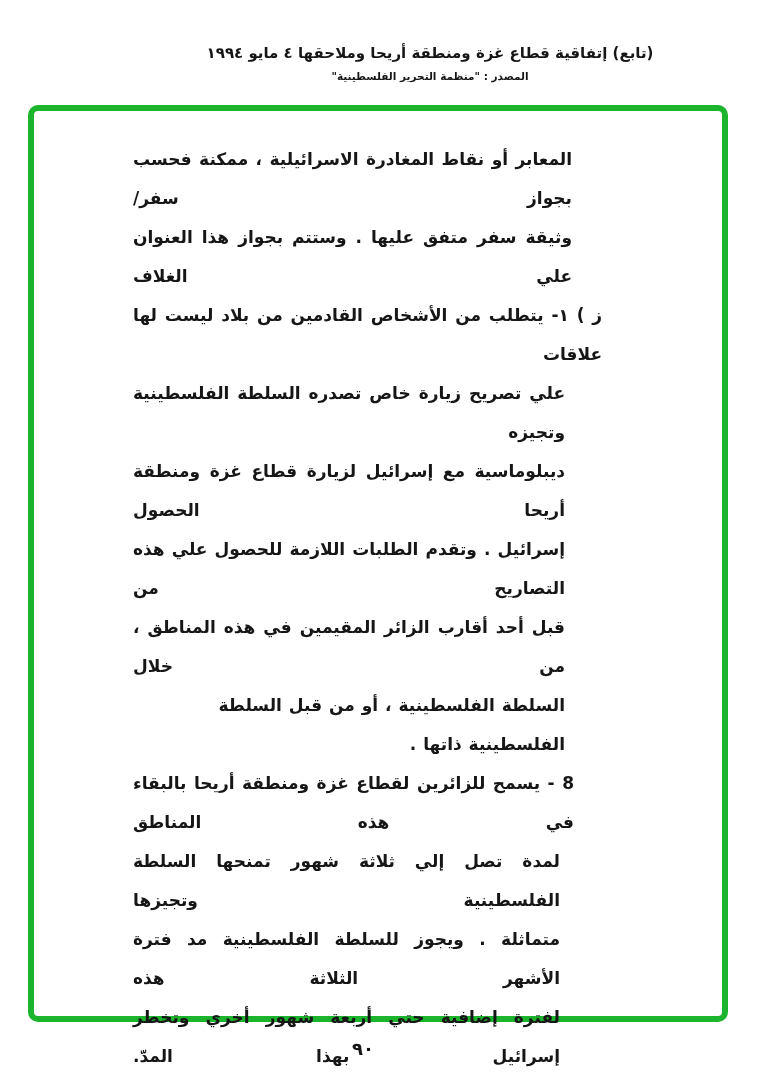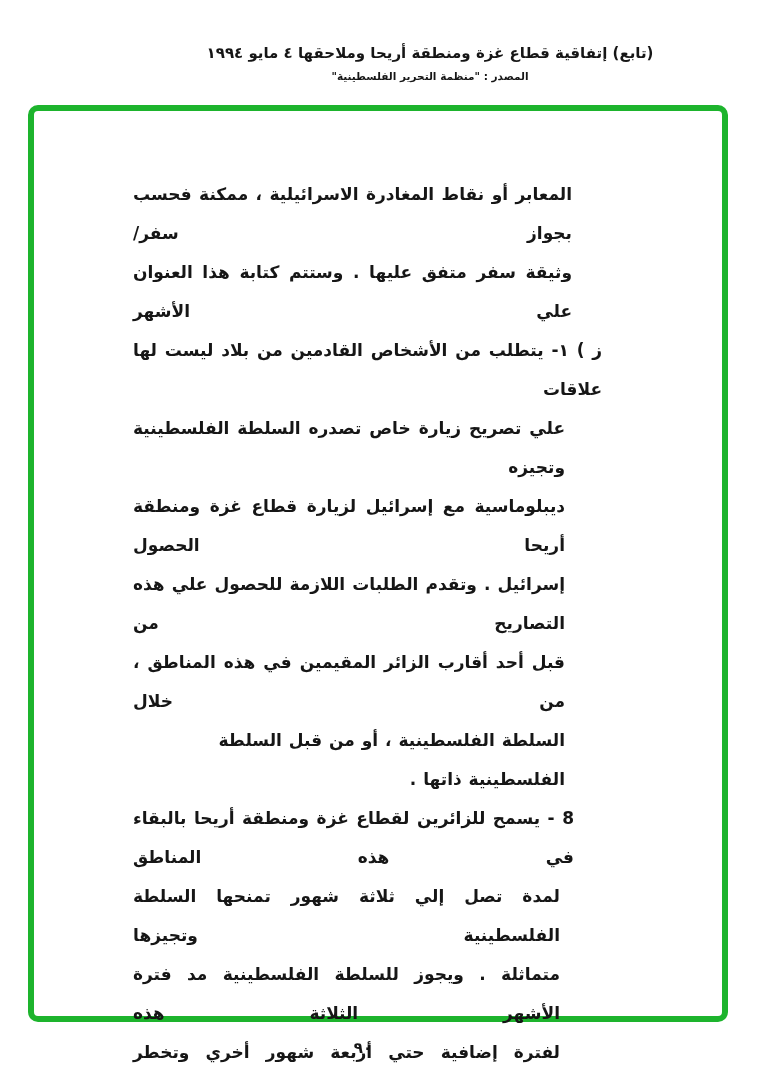--- a/index.html
+++ b/index.html
@@ -41,21 +41,21 @@
     width: 700px; height: 917px;
     box-sizing: border-box;
     border: 6px solid var(--green);
     border-radius: 10px;
     background: #ffffff;
   }
   
   .content {
     position: absolute;
     left: 0; top: 0; right: 0; bottom: 0;
-    padding-top: 64px;
+    padding-top: 29px;
     direction: rtl;
     font-size: 17px;
     font-weight: bold;
     line-height: 39px;
     color: var(--ink);
   }
   .para { margin-left: 99px; }
   .para.p1 { margin-right: 150px; }
   .para.p2 { margin-right: 157px; }
   .para.p3 { margin-right: 162px; }
@@ -72,41 +72,41 @@
   .p2 .line.first { margin-right: -37px; }
   .p3 .line.first { margin-right: -14px; }
   
   .footer {
     position: absolute;
     top: 1038px; left: 0; width: 726px;
     text-align: center;
     direction: rtl;
   }
   .page-number {
-    font-size: 15px;
+    font-size: 18px;
     font-weight: bold;
     text-align: right;
   }
 </style>
 </head>
 <body>
 
 <div class="page">
 
   <div class="header">
     <div class="header-title">(تابع) إتفاقية قطاع غزة ومنطقة أريحا وملاحقها ٤ مايو ١٩٩٤</div>
     <div class="header-source">المصدر :  "منظمة التحرير الفلسطينية"</div>
   </div>
 
   <div class="frame">
     <div class="content">
 
       <div class="para p1">
         <div class="line">المعابر أو نقاط المغادرة الاسرائيلية ، ممكنة فحسب بجواز سفر/</div>
-        <div class="line">وثيقة سفر متفق عليها . وستتم كتابة هذا العنوان علي الأشهر</div>
+        <div class="line">وثيقة سفر متفق عليها . وستتم بجواز هذا العنوان علي الغلاف</div>
       </div>
 
       <div class="para p2">
         <div class="line first">ز ) ١- يتطلب من الأشخاص القادمين من بلاد ليست لها علاقات</div>
         <div class="line">علي تصريح زيارة خاص تصدره السلطة الفلسطينية وتجيزه</div>
         <div class="line">ديبلوماسية مع إسرائيل لزيارة قطاع غزة ومنطقة أريحا الحصول</div>
         <div class="line">إسرائيل . وتقدم الطلبات اللازمة للحصول علي هذه التصاريح من</div>
         <div class="line">قبل أحد أقارب الزائر المقيمين في هذه المناطق ، من خلال</div>
         <div class="line last">السلطة الفلسطينية ، أو من قبل السلطة الفلسطينية ذاتها .</div>
       </div>

